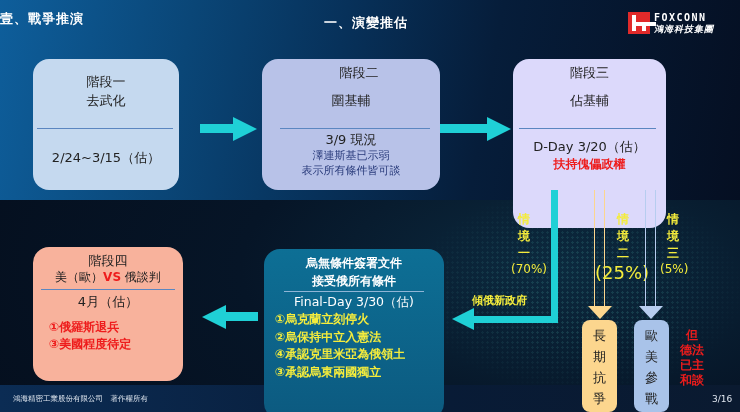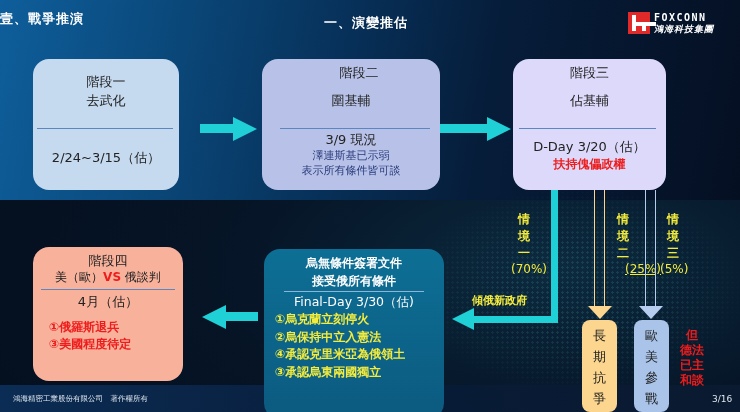--- a/index.html
+++ b/index.html
@@ -32,21 +32,21 @@
   .logo-text { display: flex; flex-direction: column; line-height: 1; }
   .logo-en { color: #fff; font-size: 10px; font-weight: bold; letter-spacing: 1.5px; font-family: "DejaVu Sans Mono", monospace; }
   .logo-zh { color: #fff; font-size: 9px; font-weight: bold; letter-spacing: 1px; margin-top: 2px; font-style: italic; }
 
   .box { position: absolute; border-radius: 16px; text-align: center; }
   .divider { position: absolute; height: 1px; background: #5b86c0; }
   .t { position: absolute; left: 0; right: 0; text-align: center; white-space: nowrap; }
 
   .stage1 { left: 33px; top: 59px; width: 146px; height: 131px; background: #c5d9ef; }
   .stage2 { left: 262px; top: 59px; width: 178px; height: 131px; background: #b8c2e8; }
-  .stage3 { left: 513px; top: 59px; width: 153px; height: 131px; background: #dcd9fb; }
+  .stage3 { left: 513px; top: 59px; width: 153px; height: 169px; background: #dcd9fb; }
   .stage4 { left: 33px; top: 247px; width: 150px; height: 134px; background: #f8b29c; }
   .final { left: 264px; top: 249px; width: 180px; height: 170px; background: linear-gradient(180deg,#0d6f95 0%, #0c5a80 100%); }
   .yellow { color: #f4ec3c; }
   .red { color: #ee1c1c; }
 
   .pill { position: absolute; border-radius: 8px; width: 35px; text-align: center; font-size: 13px; color: #222; line-height: 21px; }
   .pill-a { left: 582px; top: 320px; height: 92px; background: #fcd68e; padding-top: 5px; }
   .pill-b { left: 634px; top: 320px; height: 92px; background: #a9c3e9; padding-top: 5px; }
 
   .vtext { position: absolute; font-size: 12px; font-weight: bold; line-height: 17px; text-align: center; }
@@ -121,21 +121,21 @@
 
   <div>
     <div style="position:absolute;left:594px;top:190px;width:11px;height:118px;border:1.5px solid #fcd68e;border-top:none;"></div>
     <div style="position:absolute;left:588px;top:306px;width:0;height:0;border-left:12px solid transparent;border-right:12px solid transparent;border-top:13px solid #fcd68e;"></div>
   </div>
   <div class="vtext yellow" style="left:617px;top:211px;">
     <div>情</div>
     <div>境</div>
     <div>二</div>
   </div>
-  <div class="yellow" style="position:absolute;left:625px;top:262px;font-size:12px;text-decoration:underline;">(25%)</div>
+  <div class="yellow" style="position:absolute;left:595px;top:262px;font-size:18px;">(25%)</div>
 
   <div>
     <div style="position:absolute;left:645px;top:190px;width:11px;height:118px;border:1.5px solid #b7cdef;border-top:none;"></div>
     <div style="position:absolute;left:639px;top:306px;width:0;height:0;border-left:12px solid transparent;border-right:12px solid transparent;border-top:13px solid #b7cdef;"></div>
   </div>
   <div class="vtext yellow" style="left:667px;top:211px;">
     <div>情</div>
     <div>境</div>
     <div>三</div>
   </div>

